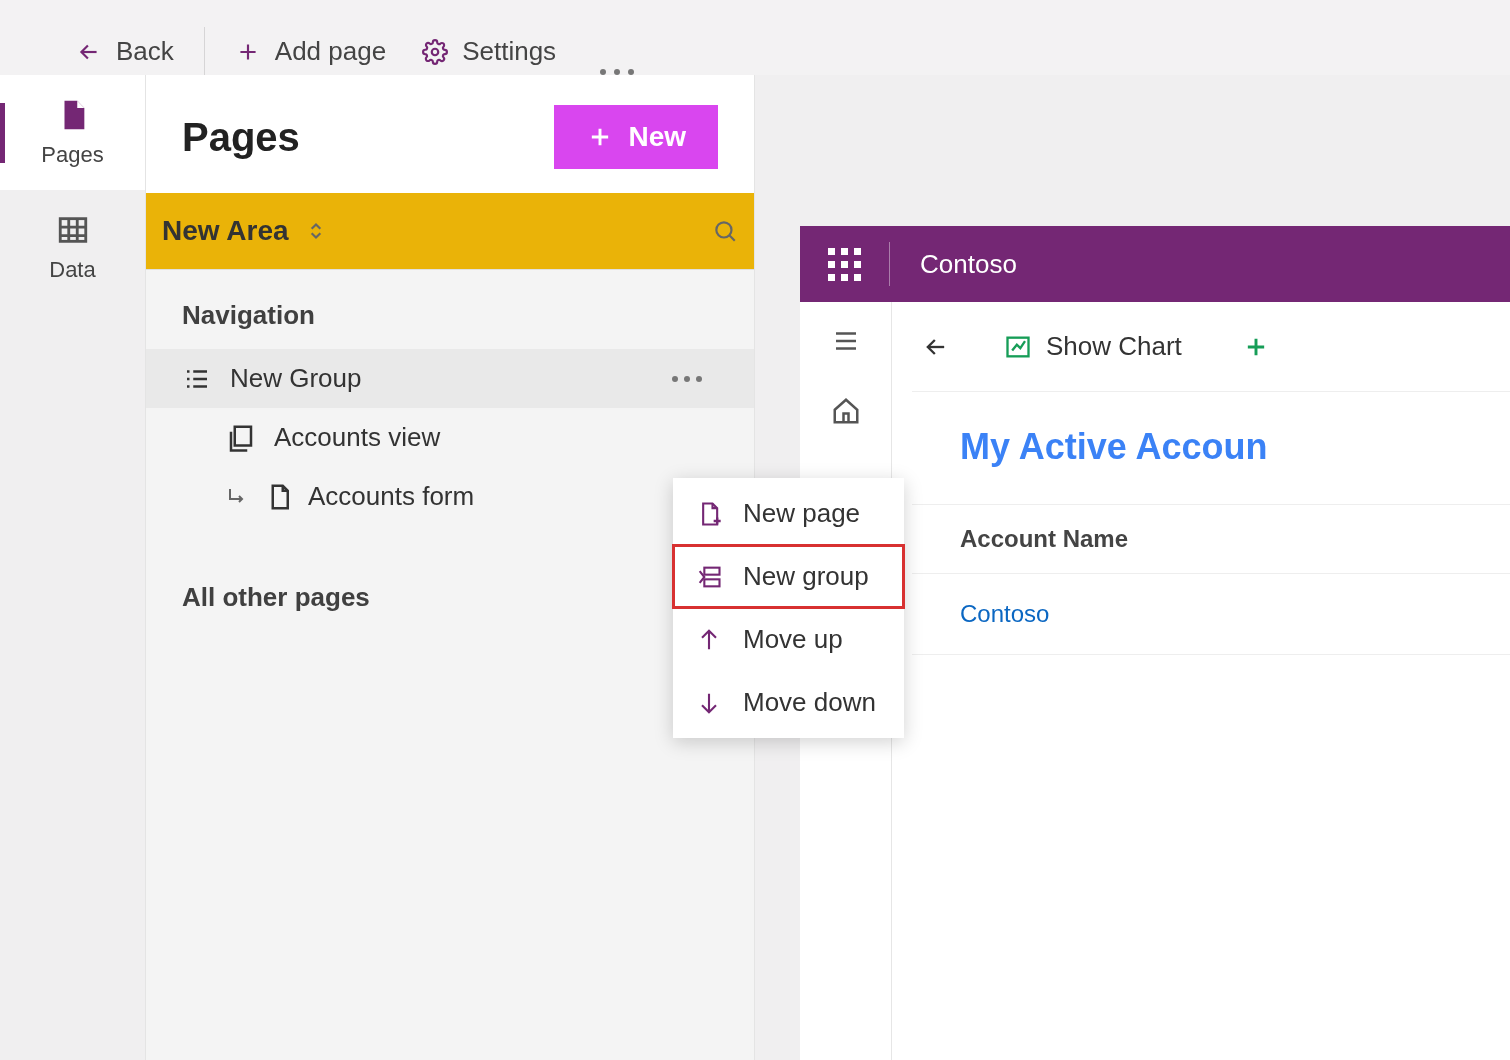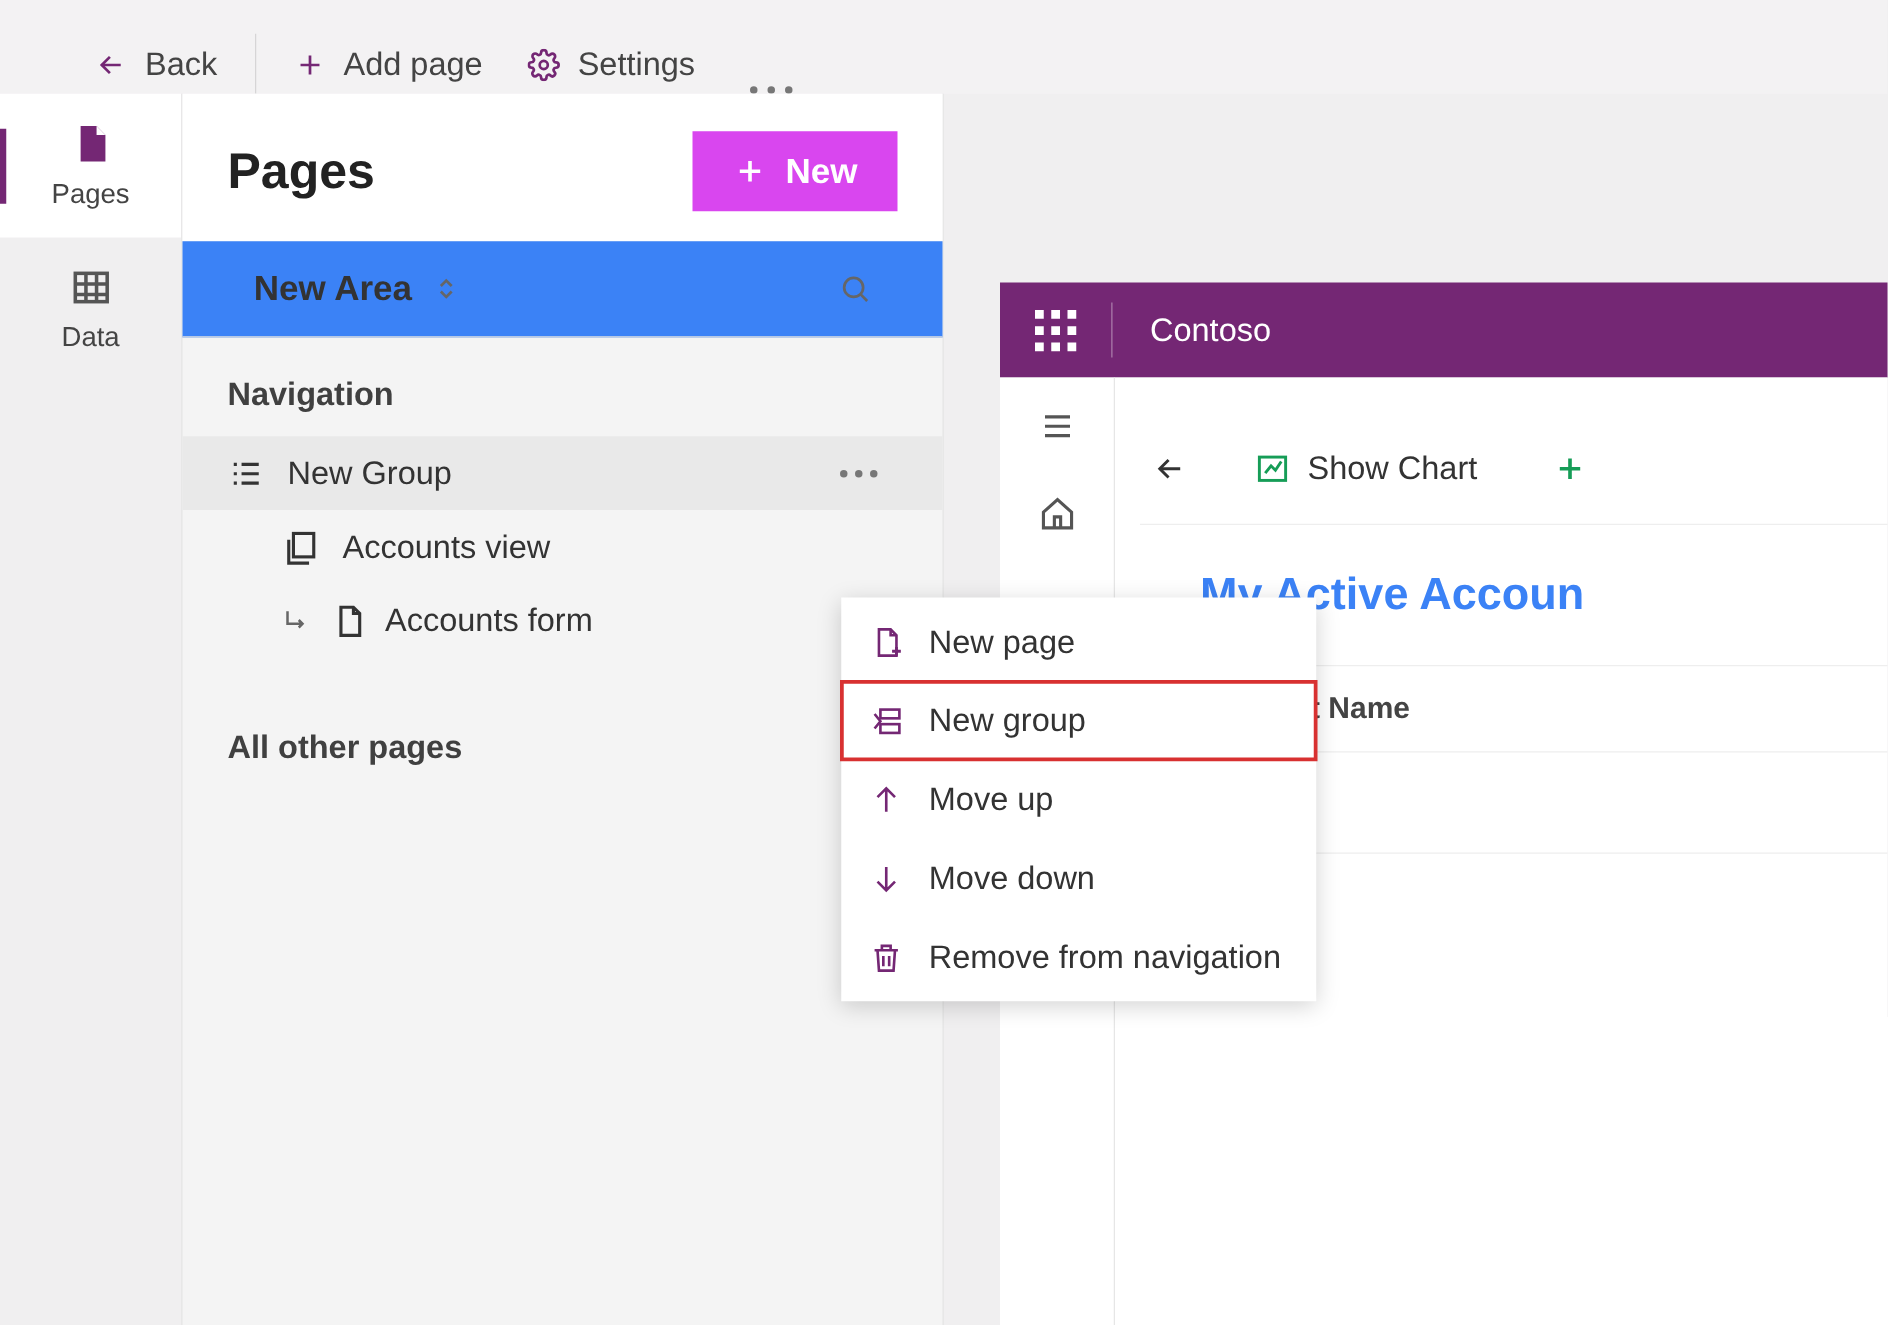--- a/index.html
+++ b/index.html
@@ -20,21 +20,21 @@
   .rail-item.active { background:#fff; }
   .rail-item.active::before { content:""; position:absolute; left:0; width:5px; height:60px; background:#742774; }
   .rail-item svg { width:34px; height:34px; }
 
   
   .side-panel { position:absolute; top:75px; left:145px; width:610px; bottom:0; background:#f4f4f4; border-right:1px solid #e4e4e4; border-left:1px solid #e4e4e4; }
   .panel-header { display:flex; align-items:center; justify-content:space-between; padding:30px 36px 24px 36px; background:#fff; }
   .panel-header h1 { font-size:40px; font-weight:700; color:#222; }
   .new-btn { background:#d946ef; color:#fff; border:none; padding:16px 32px; font-size:28px; font-weight:600; display:flex; align-items:center; gap:14px; cursor:pointer; }
   .new-btn svg { width:28px; height:28px; }
-  .area-row { display:flex; align-items:center; justify-content:space-between; padding:22px 57px; background:#3b82f6; border-bottom:1px solid #e0e0e0; }
+  .area-row { display:flex; align-items:center; justify-content:space-between; padding:22px 16px; background:#eab308; border-bottom:1px solid #e0e0e0; }
   .area-row .name { font-size:28px; font-weight:600; color:#333; display:flex; align-items:center; gap:14px; }
   .area-row svg { width:26px; height:26px; stroke:#666; }
   .search-ico { width:30px; height:30px; }
 
   .section-title { font-size:26px; font-weight:700; color:#404040; padding:30px 36px 18px; }
 
   .nav-row { display:flex; align-items:center; padding:14px 36px; gap:18px; font-size:26px; color:#333; cursor:pointer; }
   .nav-row.hover { background:#e9e9e9; }
   .nav-row .icon { width:30px; height:30px; display:flex; align-items:center; justify-content:center; }
   .nav-row.indent1 { padding-left:80px; }
@@ -53,21 +53,21 @@
   .pv-bar { height:76px; background:#742774; color:#fff; display:flex; align-items:center; }
   .waffle { display:grid; grid-template-columns:repeat(3,7px); grid-template-rows:repeat(3,7px); gap:6px; padding:0 28px; }
   .waffle span { background:#fff; width:7px; height:7px; }
   .pv-bar .title { font-size:30px; font-weight:600; padding:0 34px; }
   .pv-bar .vline { width:1px; height:44px; background:rgba(255,255,255,.4); }
   .pv-bar .env { font-size:26px; padding:0 30px; }
 
   .pv-body { display:flex; height:calc(100% - 76px); background:#fff; }
   .pv-left { width:92px; border-right:1px solid #e6e6e6; display:flex; flex-direction:column; align-items:center; padding-top:24px; gap:40px; }
   .pv-left svg { width:30px; height:30px; stroke:#555; }
-  .pv-main { flex:1; padding:0 0 0 20px;margin-top:28px; }
+  .pv-main { flex:1; padding:0 0 0 20px; }
   .pv-tools { height:90px; display:flex; align-items:center; gap:30px; border-bottom:1px solid #eee; padding-left:10px; }
   .pv-tools .tool { display:flex; align-items:center; gap:14px; font-size:26px; color:#333; }
   .pv-tools svg { width:28px; height:28px; }
   .pv-main h2 { font-size:36px; font-weight:700; padding:34px 0 36px 48px; color:#3b82f6; }
   .tbl-head { font-size:24px; font-weight:600; color:#444; padding:20px 0 20px 48px; border-top:1px solid #eee; border-bottom:1px solid #eee; }
   .tbl-row { font-size:24px; color:#0b67c2; padding:26px 0 26px 48px; border-bottom:1px solid #eee; }
 </style>
 </head>
 <body>
 
@@ -203,26 +203,20 @@
     <svg viewBox="0 0 24 24" fill="none" stroke="#742774" stroke-width="1.8">
         <path d="M12 20V4M6 10l6-6 6 6"></path>
       </svg>
     <span>Move up</span>
   </div>
   <div class="ctx-item">
     <svg viewBox="0 0 24 24" fill="none" stroke="#742774" stroke-width="1.8">
         <path d="M12 4v16M6 14l6 6 6-6"></path>
       </svg>
     <span>Move down</span>
-  </div>
-  <div class="ctx-item">
-    <svg viewBox="0 0 24 24" fill="none" stroke="#742774" stroke-width="1.8">
-        <path d="M4 7h16M9 7V4h6v3M6 7l1 14h10l1-14M10 11v7M14 11v7"></path>
-      </svg>
-    <span>Remove from navigation</span>
   </div>
 </div>
 
 <div class="preview">
   <div class="pv-bar">
     <div class="waffle">
       <span></span>
         <span></span>
         <span></span>
         <span></span>

